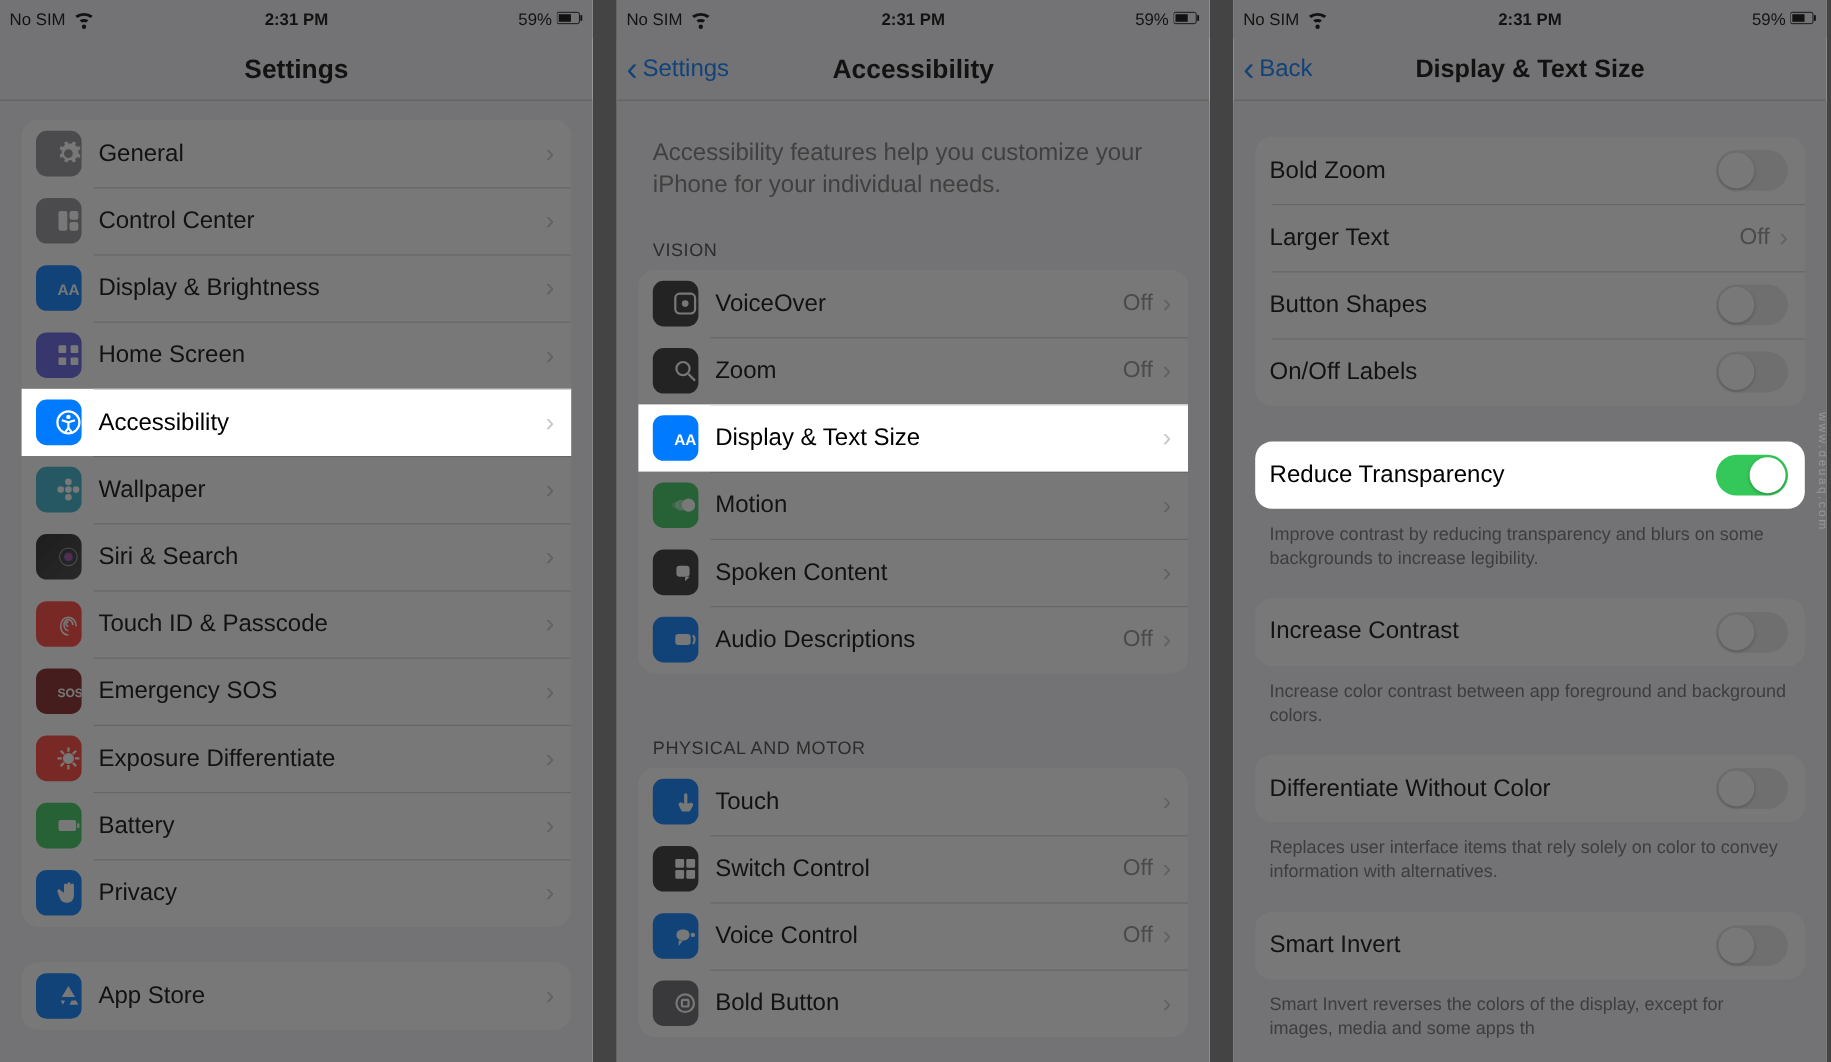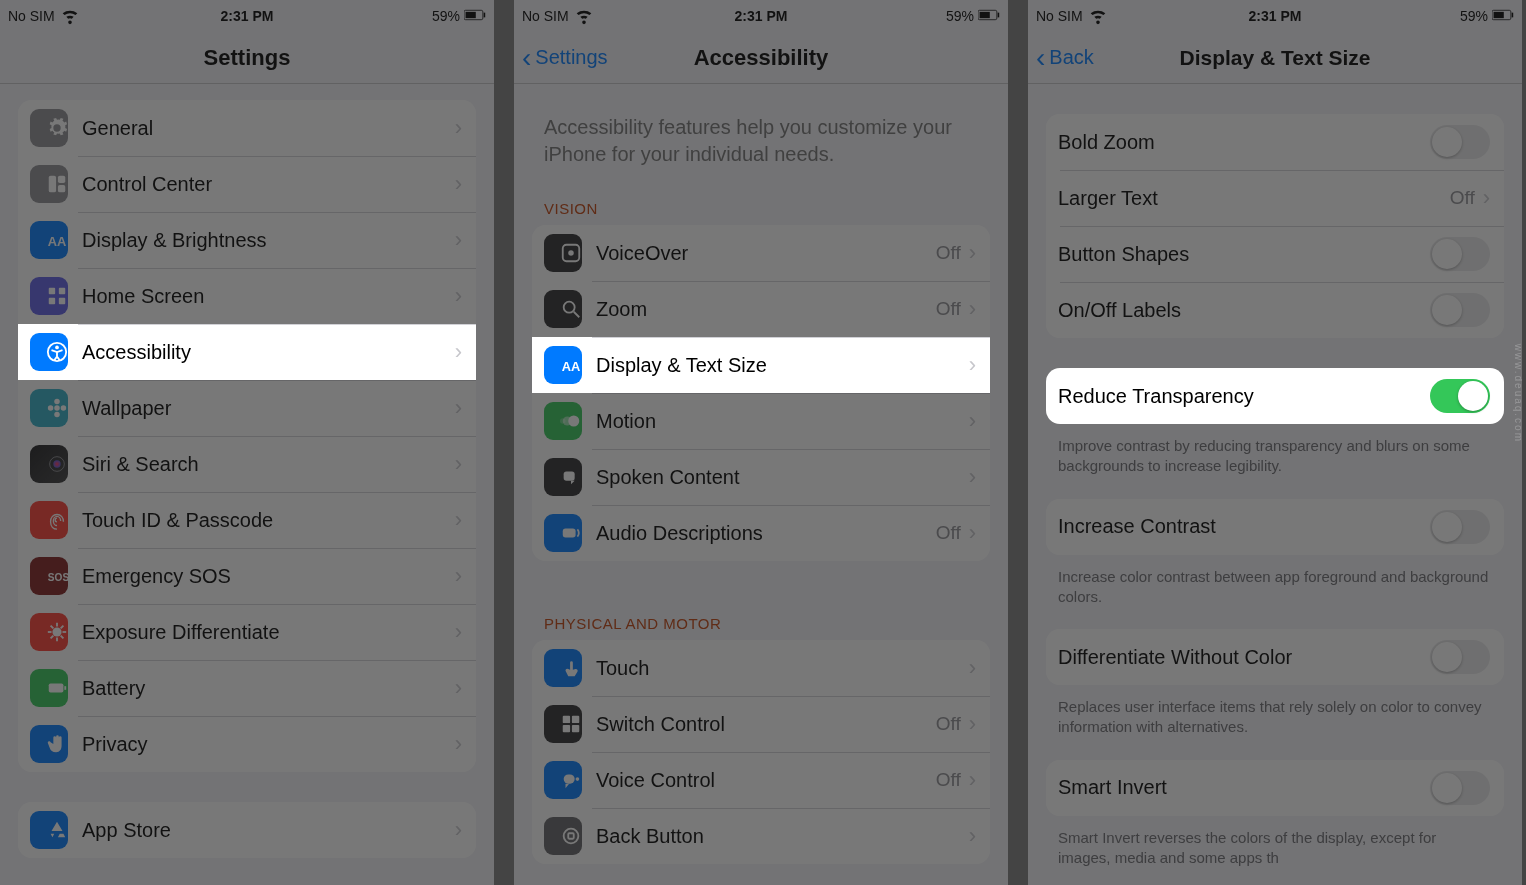--- a/index.html
+++ b/index.html
@@ -77,21 +77,21 @@
   .content {
     padding: 16px 12px 0 12px;
   }
   .hint {
     color: #737373;
     font-size: 20px;
     padding: 14px 18px 8px 18px;
     line-height: 1.35;
   }
   .section-header {
-    color: #c2410c;
+    color: #404040;
     font-size: 15px;
     letter-spacing: 0.5px;
     text-transform: uppercase;
     padding: 24px 18px 8px 18px;
   }
   .group {
     background: #fff;
     border-radius: 14px;
     overflow: visible;
     margin: 0 6px 30px 6px;
@@ -510,21 +510,21 @@
           <span class="value">Off</span>
           <span class="chevron">›</span>
         </div>
         <div class="row">
           <div class="icon ic-darkgray">
             <svg viewBox="0 0 24 24" fill="none" stroke="#fff" stroke-width="2">
               <circle cx="12" cy="12" r="8"></circle>
               <rect x="9" y="9" width="6" height="6" rx="1"></rect>
             </svg>
           </div>
-          <span class="label">Back Button</span>
+          <span class="label">Bold Button</span>
           <span class="chevron">›</span>
         </div>
       </div>
   </div>
 </div>
 
 <div class="phone">
   <div class="dim-overlay"></div>
 
   <div class="statusbar">

